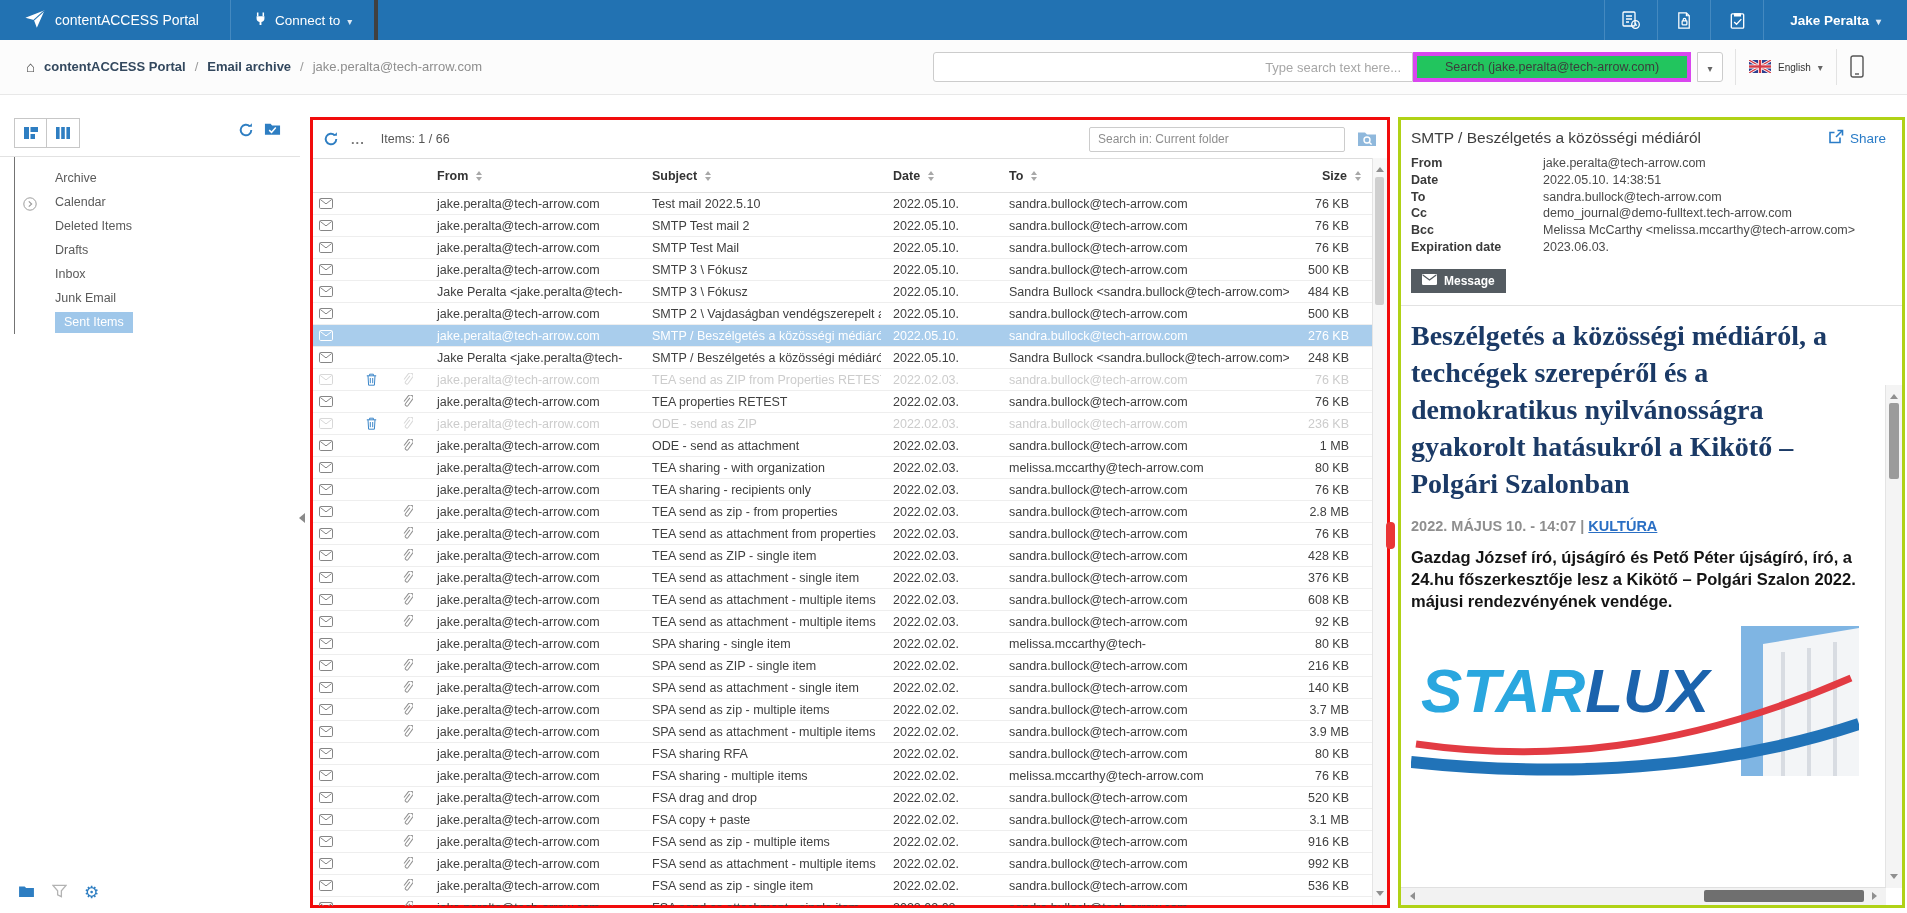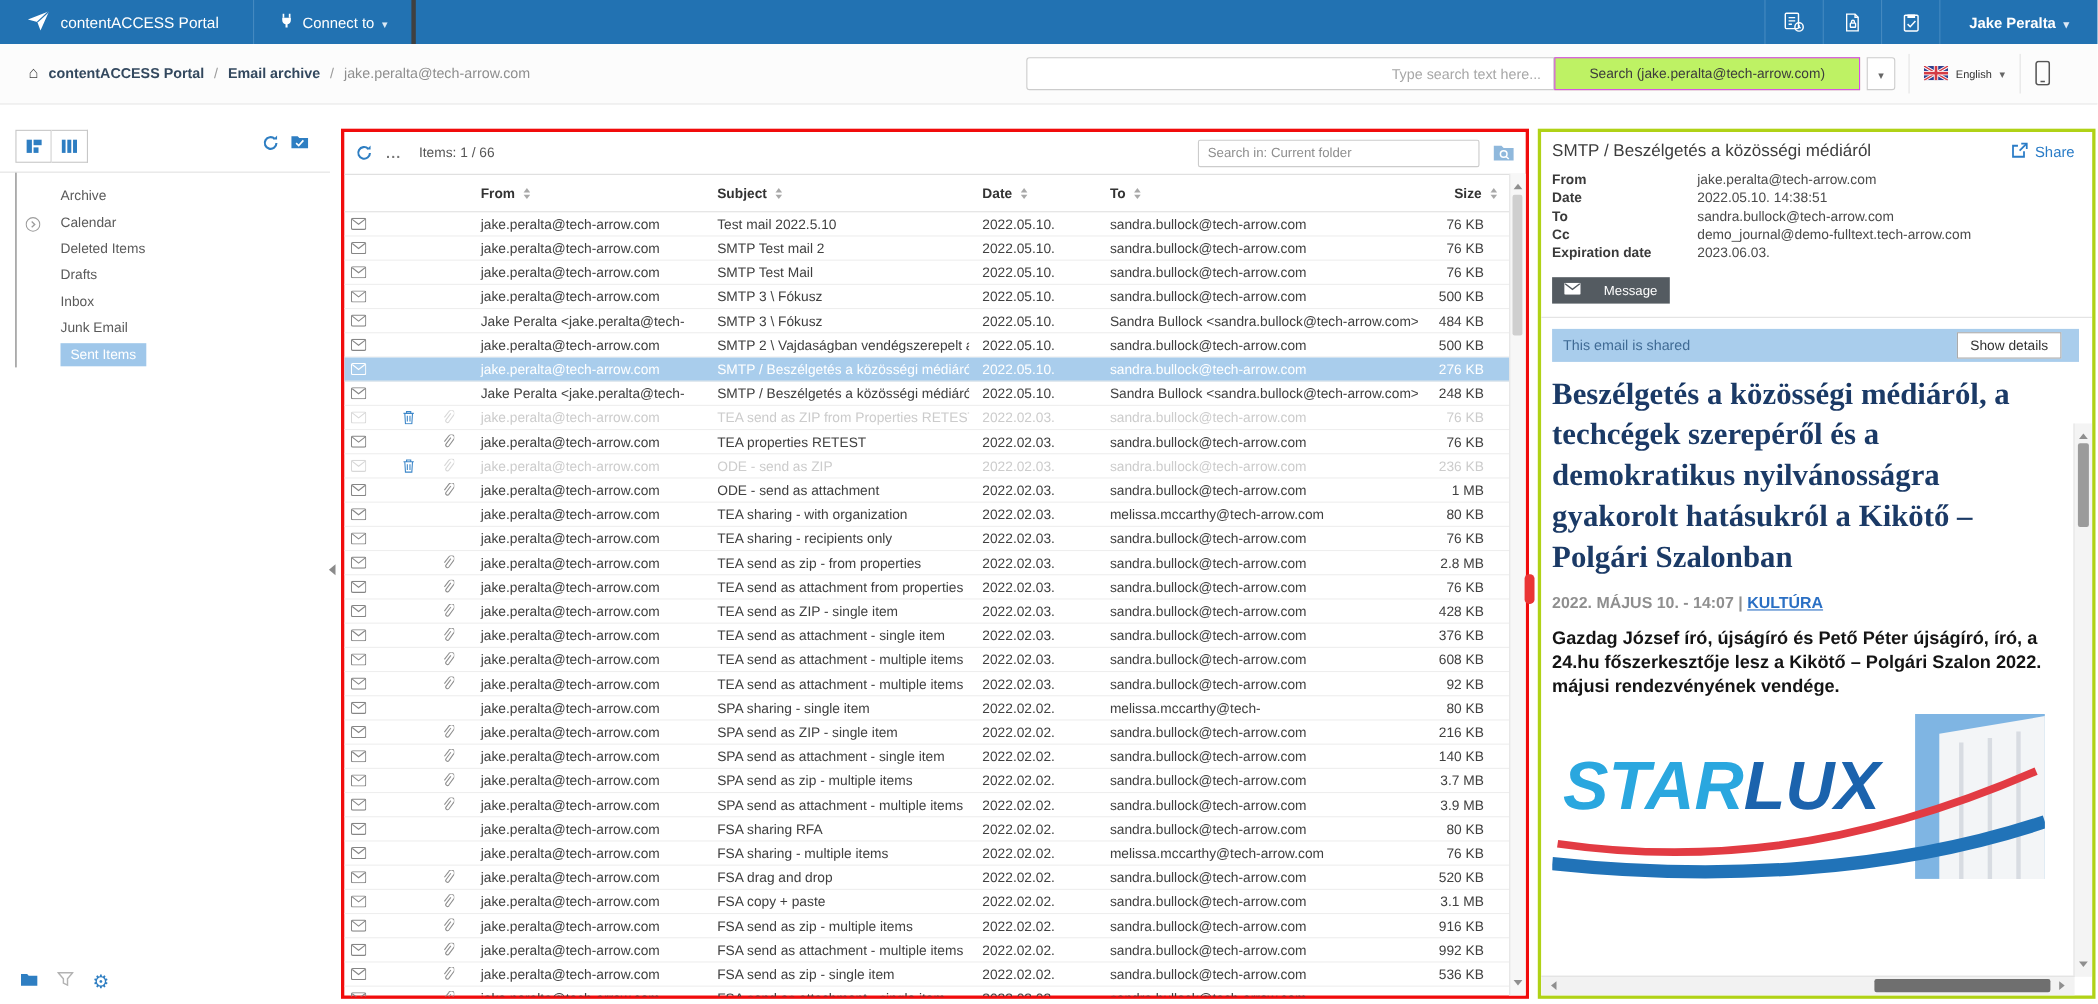--- a/index.html
+++ b/index.html
@@ -18,21 +18,21 @@
 
   
   .crumbbar{position:absolute;top:40px;left:0;right:0;height:54px;background:#fcfcfc;border-bottom:1px solid #e8e8e8;}
   .crumbs{position:absolute;left:26px;top:19px;display:flex;gap:9px;align-items:center;font-size:13px;}
   .home-g{color:#444;font-size:15px;line-height:13px;cursor:pointer;}
   .bc.b{font-weight:bold;color:#33485e;cursor:pointer;}
   .bc.dim{color:#8e8e8e;}
   .bc-sep::before{content:"/";color:#9a9a9a;}
   .g-search{position:absolute;left:933px;top:12px;width:480px;height:30px;border:1px solid #ccc;border-radius:3px 0 0 3px;padding:12px 11px;font-size:13px;color:#555;box-sizing:border-box;outline:none;text-align:right;}
   .g-search::placeholder{color:#a7a7a7;}
-  .g-search-btn{position:absolute;left:1413px;top:12px;width:278px;height:30px;border:1px solid #d946ef;background:#bef264;font-size:12.5px;color:#3c3c3c;cursor:pointer;font-family:inherit;}
+  .g-search-btn{position:absolute;left:1413px;top:12px;width:278px;height:30px;border:4px solid #d946ef;background:#22c55e;font-size:12.5px;color:#3c3c3c;cursor:pointer;font-family:inherit;}
   .g-caret-btn{position:absolute;left:1697px;top:12px;width:26px;height:30px;border:1px solid #ccc;background:#fff;border-radius:0 3px 3px 0;cursor:pointer;}
   .vdiv{position:absolute;top:9px;height:36px;border-left:1px solid #e3e3e3;}
   .lang{position:absolute;left:1749px;top:20px;display:flex;gap:7px;align-items:center;font-size:10px;color:#333;cursor:pointer;}
   .mobile-btn{position:absolute;left:1850px;top:15px;cursor:pointer;}
 
   
   .sidebar{position:absolute;top:100px;left:0;width:300px;bottom:0;background:#fff;}
   .view-toggles{position:absolute;top:18px;left:14px;display:flex;}
   .vt-btn{width:33px;height:30px;border:1px solid #c7c7c7;background:#fff;display:flex;align-items:center;justify-content:center;cursor:pointer;}
   .vt-btn + .vt-btn{border-left:none;}
@@ -92,21 +92,21 @@
 
   
   .preview{position:absolute;left:1398px;top:117px;width:507px;height:791px;border:3px solid #b0d216;background:#fff;box-sizing:border-box;padding:9px 12px 0 10px;overflow:hidden;}
   .pv-head{display:flex;align-items:flex-start;}
   .pv-title{font-size:15.5px;color:#3d3d3d;flex:1;white-space:nowrap;overflow:hidden;}
   .pv-share{color:#2a7cc7;font-size:13.5px;display:flex;gap:6px;align-items:center;cursor:pointer;margin-right:4px;}
   .pv-meta{margin-top:8px;}
   .pv-mrow{display:flex;font-size:12.5px;line-height:16.8px;}
   .pv-mlabel{width:132px;font-weight:bold;color:#3a3a3a;flex-shrink:0;}
   .pv-mvalue{color:#4a4a4a;white-space:nowrap;}
-  .pv-msg{margin-top:13px;display:inline-flex;align-items:center;gap:21px;background:#545b61;color:#fff;font-size:12px;font-weight:normal;padding:5px 11px;cursor:pointer;}
+  .pv-msg{margin-top:13px;display:inline-flex;align-items:center;gap:7px;background:#545b61;color:#fff;font-size:12px;font-weight:bold;padding:5px 11px;cursor:pointer;}
   .pv-att-row{margin-top:8px;display:flex;}
   .pv-att{display:inline-flex;align-items:center;gap:6px;background:#a9cfe2;color:#fff;font-size:11.5px;font-weight:bold;padding:4px 9px;border-radius:2px;cursor:pointer;}
   .pv-hr{border-top:1px solid #e2e2e2;margin:12px -12px 0 -10px;}
   .pv-banner{margin-top:10px;background:#a9cdec;height:30px;display:flex;align-items:center;padding:0 10px;font-size:13px;color:#3f6a94;}
   .pv-banner button{margin-left:auto;margin-right:6px;background:#fff;border:1px solid #ababab;font-size:12.5px;color:#333;padding:4px 11px;cursor:pointer;font-family:inherit;}
   .pv-body{position:relative;margin-top:11px;height:486px;overflow:hidden;padding-right:22px;}
   .art-headline{font-family:"Liberation Serif",serif;font-weight:bold;font-size:28px;line-height:37px;color:#1b3a66;}
   .art-meta{margin-top:16px;font-size:14.5px;color:#8f8f8f;font-weight:bold;}
   .art-cat{color:#2a6fc4;text-decoration:underline;cursor:pointer;}
   .art-lead{margin-top:12px;font-size:16.5px;font-weight:bold;color:#141414;line-height:22px;}
@@ -1059,40 +1059,40 @@
         </div>
         <div class="pv-mrow">
           <span class="pv-mlabel">To</span>
           <span class="pv-mvalue">sandra.bullock@tech-arrow.com</span>
         </div>
         <div class="pv-mrow">
           <span class="pv-mlabel">Cc</span>
           <span class="pv-mvalue">demo_journal@demo-fulltext.tech-arrow.com</span>
         </div>
         <div class="pv-mrow">
+          <span class="pv-mlabel">Bcc</span>
+          <span class="pv-mvalue">Melissa McCarthy &lt;melissa.mccarthy@tech-arrow.com&gt;</span>
+        </div>
+        <div class="pv-mrow">
           <span class="pv-mlabel">Expiration date</span>
           <span class="pv-mvalue">2023.06.03.</span>
         </div>
       </div>
     <div>
       <span class="pv-msg">
         <span>
           <svg width="15" height="11" viewBox="0 0 15 11">
               <rect width="15" height="11" rx="1.2" fill="#fff"></rect>
               <path d="M.8 1 7.5 6 14.2 1" fill="none" stroke="#545b61" stroke-width="1.3"></path>
             </svg>
         </span>
         <span>Message</span>
       </span>
     </div>
     <div class="pv-hr"></div>
-    <div class="pv-banner">
-      <span>This email is shared</span>
-      <button>Show details</button>
-    </div>
 
     <div class="pv-body">
       <div class="art-headline">Beszélgetés a közösségi médiáról, a techcégek szerepéről és a demokratikus nyilvánosságra gyakorolt hatásukról a Kikötő – Polgári Szalonban</div>
       <div class="art-meta">
         <span>2022. MÁJUS 10. - 14:07 | </span><span class="art-cat">KULTÚRA</span>
       </div>
       <div class="art-lead">Gazdag József író, újságíró és Pető Péter újságíró, író, a 24.hu főszerkesztője lesz a Kikötő – Polgári Szalon 2022. májusi rendezvényének vendége.</div>
       <div class="starlux">
         <svg width="448" height="150" viewBox="0 0 448 150">
           <rect width="448" height="150" fill="#fff"></rect>

